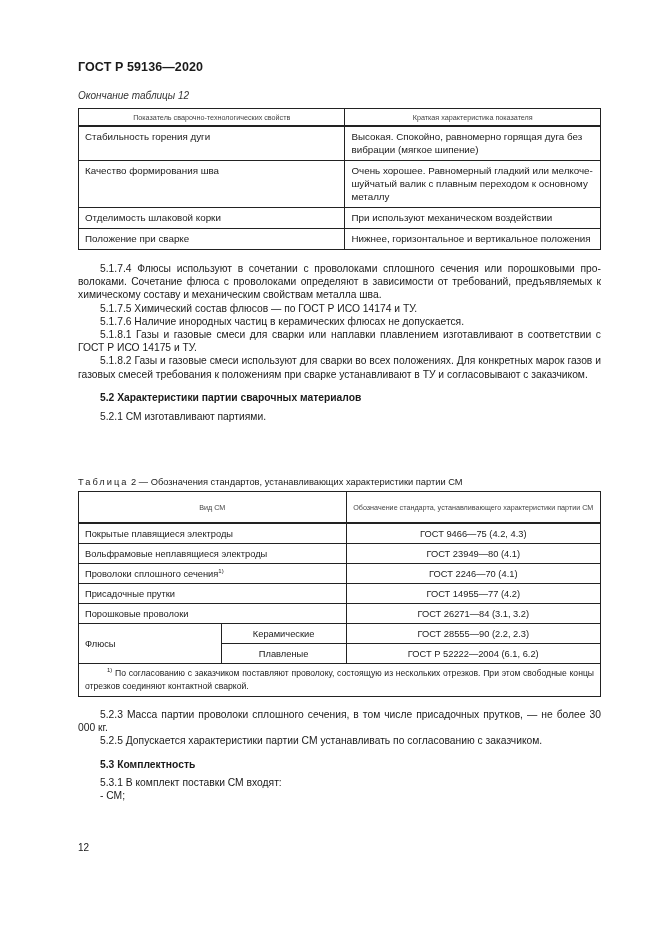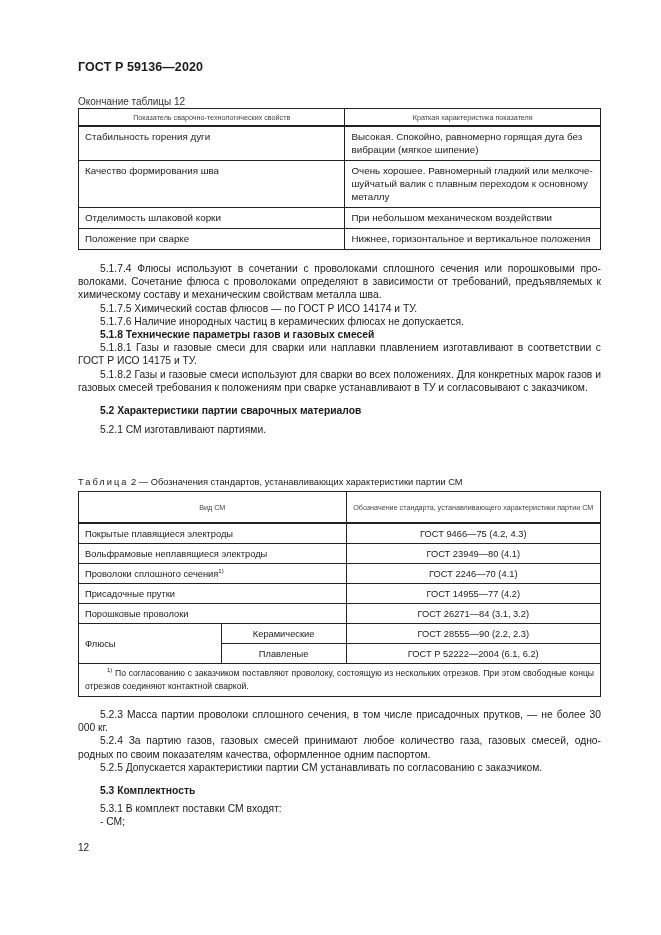--- a/index.html
+++ b/index.html
@@ -6,22 +6,22 @@
   body {
     width: 661px; height: 935px; position: relative; overflow: hidden;
     font-family: "Liberation Sans", sans-serif; color: #1a1a1a;
   }
   .page { position: absolute; left: 0; top: 0; width: 542px; height: 935px; }
   .header-title {
     position: absolute; left: 78px; top: 60px;
     font-weight: bold; font-size: 12.5px; letter-spacing: 0.1px;
   }
   .caption-italic {
-    position: absolute; left: 78px; top: 96px;
-    font-size: 10px; color: #333;
+    position: absolute; left: 78px; top: 90px;
+    font-style: italic; font-size: 10px; color: #333;
   }
   table { border-collapse: collapse; position: absolute; }
   td, th { border: 1px solid #222; font-weight: normal; }
   .t12 { left: 78px; top: 108px; width: 523px; font-size: 9.8px; border-radius: 23px; }
   .t12 th { font-size: 7.2px; color: #444; height: 16px; padding: 0 4px; text-align: center; }
   .t12 thead tr th { border-bottom: 2px solid #222; }
   .t12 td { vertical-align: top; padding: 3px 6px 4px 6px; line-height: 13px; }
   .t12 col.c1 { width: 267px; }
   .t12 col.c2 { width: 256px; }
 
@@ -67,34 +67,33 @@
       <tr>
         <td>Стабильность горения дуги</td>
         <td>Высокая. Спокойно, равномерно горящая дуга без вибрации (мягкое шипение)</td>
       </tr>
       <tr>
         <td>Качество формирования шва</td>
         <td>Очень хорошее. Равномерный гладкий или мелкоче-шуйчатый валик с плавным переходом к основному металлу</td>
       </tr>
       <tr>
         <td>Отделимость шлаковой корки</td>
-        <td>При небольшом механическом воздействии</td>
+        <td>При используют механическом воздействии</td>
       </tr>
       <tr>
         <td>Положение при сварке</td>
         <td>Нижнее, горизонтальное и вертикальное положения</td>
       </tr>
     </tbody>
   </table>
 
   <div class="body-text" style="top:262px;">
     <p class="p">5.1.7.4 Флюсы используют в сочетании с проволоками сплошного сечения или порошковыми про-волоками. Сочетание флюса с проволоками определяют в зависимости от требований, предъявляемых к химическому составу и механическим свойствам металла шва.</p>
     <p class="p">5.1.7.5 Химический состав флюсов — по ГОСТ Р ИСО 14174 и ТУ.</p>
     <p class="p">5.1.7.6 Наличие инородных частиц в керамических флюсах не допускается.</p>
-    <p class="sec-heading">5.1.8 Технические параметры газов и газовых смесей</p>
     <p class="p">5.1.8.1 Газы и газовые смеси для сварки или наплавки плавлением изготавливают в соответствии с ГОСТ Р ИСО 14175 и ТУ.</p>
     <p class="p">5.1.8.2 Газы и газовые смеси используют для сварки во всех положениях. Для конкретных марок газов и газовых смесей требования к положениям при сварке устанавливают в ТУ и согласовывают с заказчиком.</p>
     <p class="sec-heading" style="margin-top:10px;margin-bottom:6px;">5.2 Характеристики партии сварочных материалов</p>
     <p class="p">5.2.1 СМ изготавливают партиями.</p>
   </div>
 
   <div class="tcap">
     <span class="spaced">Таблица</span>
     <span>2 — Обозначения стандартов, устанавливающих характеристики партии СМ</span>
   </div>
@@ -142,21 +141,20 @@
         <td class="center">ГОСТ Р 52222—2004 (6.1, 6.2)</td>
       </tr>
       <tr>
         <td colspan="3" class="note"><span class="ind"></span><sup>1)</sup> <span>По согласованию с заказчиком поставляют проволоку, состоящую из нескольких отрезков. При этом свободные концы отрезков соединяют контактной сваркой.</span></td>
       </tr>
     </tbody>
   </table>
 
   <div class="body-text" style="top:708px;">
     <p class="p">5.2.3 Масса партии проволоки сплошного сечения, в том числе присадочных прутков, — не более 30 000 кг.</p>
-    <p class="p">5.2.4 За партию газов, газовых смесей принимают любое количество газа, газовых смесей, одно-родных по своим показателям качества, оформленное одним паспортом.</p>
     <p class="p">5.2.5 Допускается характеристики партии СМ устанавливать по согласованию с заказчиком.</p>
     <p class="sec-heading" style="margin-top:10px;margin-bottom:5px;">5.3 Комплектность</p>
     <p class="p">5.3.1 В комплект поставки СМ входят:</p>
     <p class="p" style="text-indent:22px;">-  СМ;</p>
   </div>
 
   <div class="page-number">12</div>
 
 </div>
 

